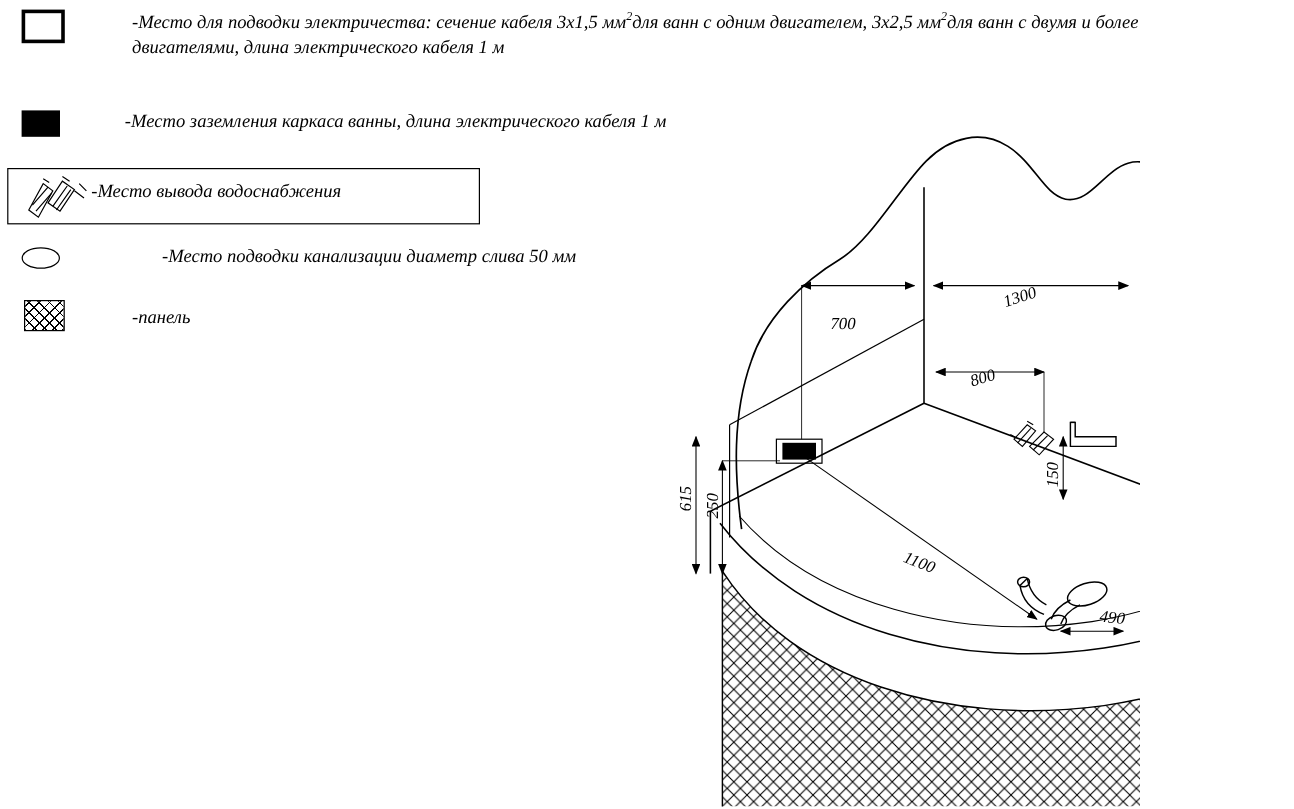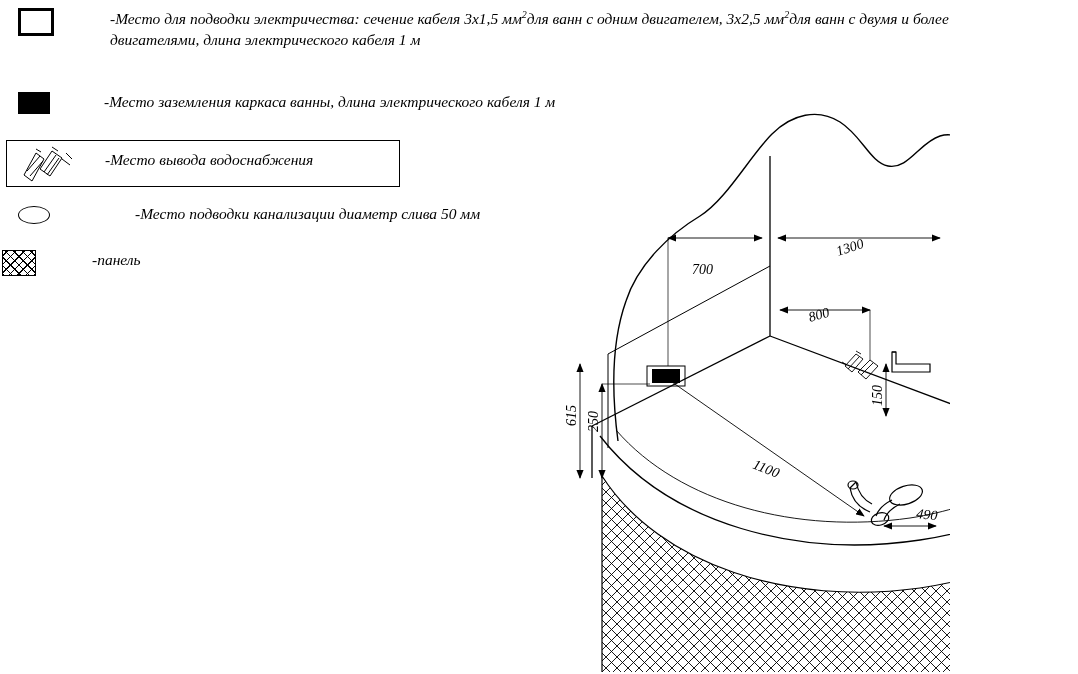--- a/index.html
+++ b/index.html
@@ -69,21 +69,21 @@
 
   
   #row3 {
     left: 6px; top: 140px;
     width: 394px; height: 47px;
     border: 1.5px solid #000;
     box-sizing: border-box;
   }
   #row3-label {
     position: absolute;
-    left: 105px;
+    left: 76px;
     top: 150px;
     width: 330px;
     font-style: italic;
   }
   .faucet-sym {
     position: absolute;
     left: 22px;
     top: 145px;
     width: 52px;
     height: 38px;
@@ -94,21 +94,21 @@
   #row4 .sym {
     width: 30px; height: 16px;
     border: 1.6px solid #000;
     border-radius: 50%;
     flex: 0 0 auto;
     margin-top: 2px;
   }
   #row4 .legend-text { margin-left: 56px; }
 
   
-  #row5 { left: 2px; top: 250px; }
+  #row5 { left: 20px; top: 250px; align-items: flex-end; }
   #row5 .sym {
     width: 32px; height: 24px;
     flex: 0 0 auto;
     border: 1px solid #000;
     background-color: #fff;
     background-image:
       repeating-linear-gradient(45deg, #000 0 1px, transparent 1px 6px),
       repeating-linear-gradient(-45deg, #000 0 1px, transparent 1px 6px);
   }
   #row5 .legend-text { margin-left: 56px; }

